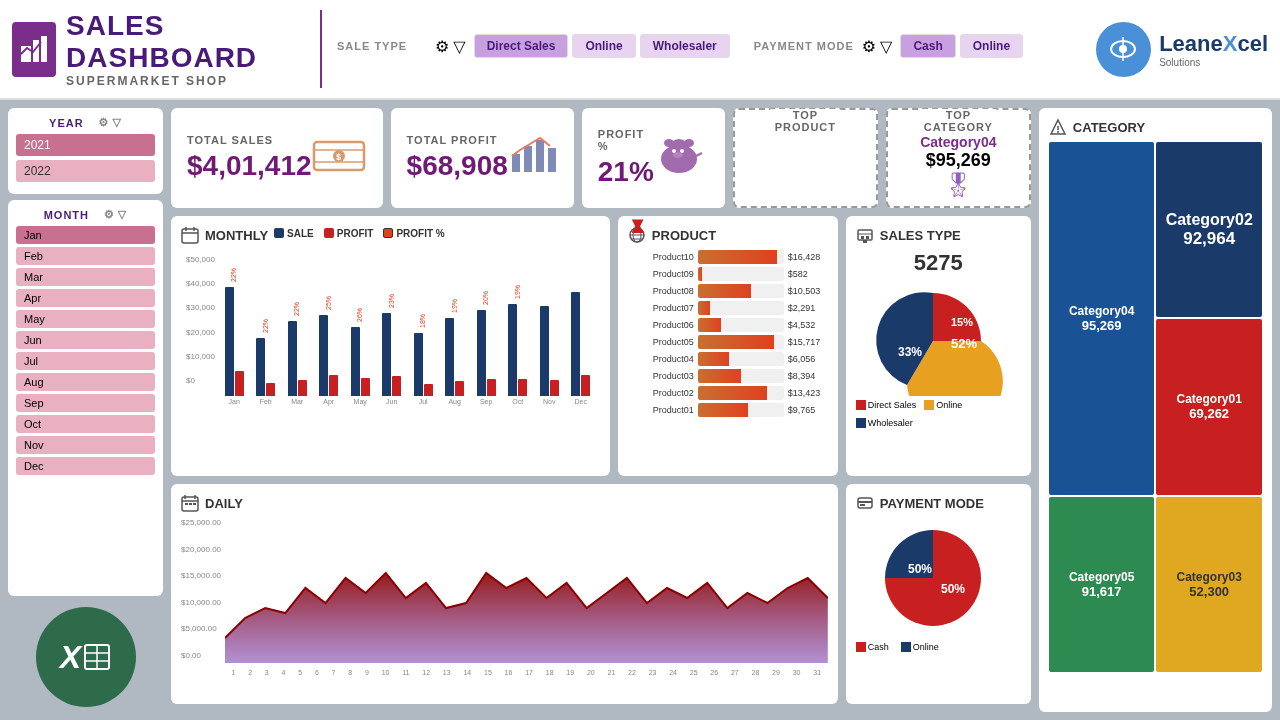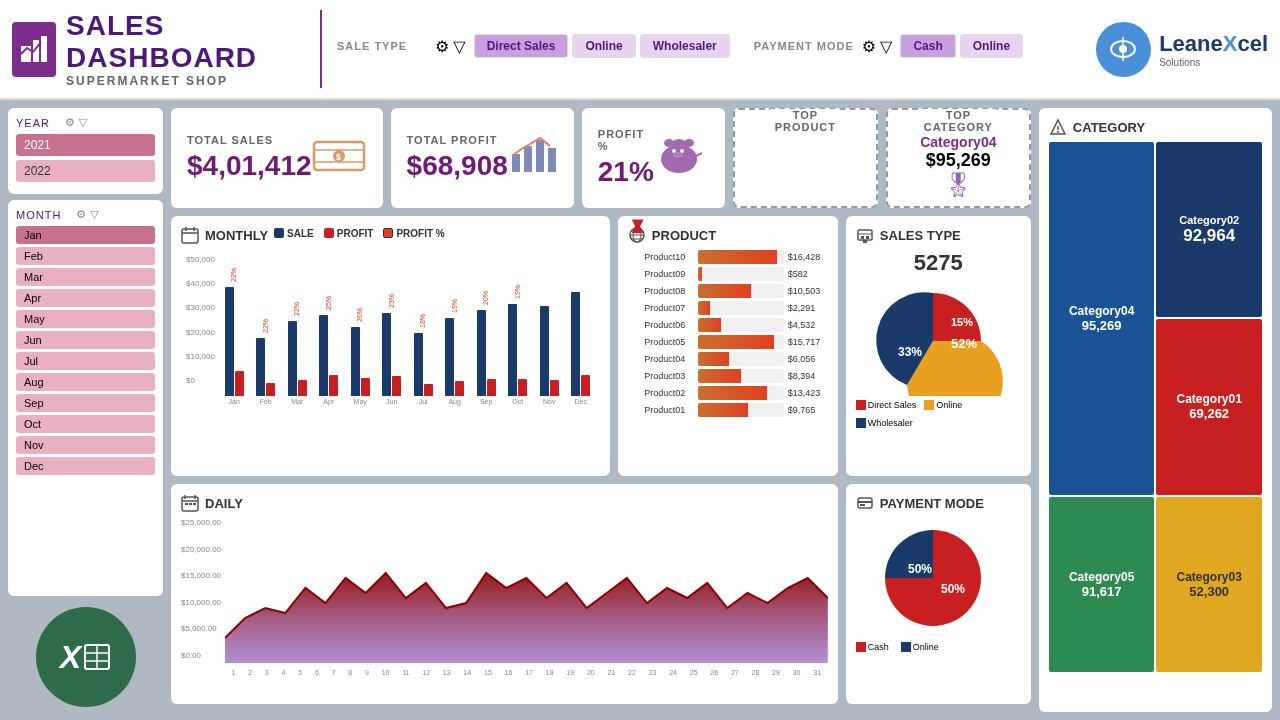--- a/index.html
+++ b/index.html
@@ -26,21 +26,21 @@
     .brand-text { font-size: 22px; font-weight: bold; color: #1a3a6a; }
     .brand-text span { color: #4a90d9; }
     .brand-sub { font-size: 10px; color: #666; }
 
     
     .main { display: flex; padding: 8px; gap: 8px; height: 620px; }
     
     
     .sidebar { width: 155px; display: flex; flex-direction: column; gap: 6px; flex-shrink: 0; }
     .sidebar-card { background: white; border-radius: 6px; padding: 8px; }
-    .sidebar-label { font-size: 11px; font-weight: normal; color: #4a1a7a; letter-spacing: 1px; margin-bottom: 5px; display: flex; align-items: center; gap: 15px; }
+    .sidebar-label { font-size: 11px; font-weight: bold; color: #4a1a7a; letter-spacing: 1px; margin-bottom: 5px; display: flex; align-items: center; gap: 15px; justify-content: center; }
     .sidebar-filter-icons { display: flex; gap: 3px; }
     .year-btn { display: block; width: 100%; padding: 4px 8px; margin-bottom: 4px; background: #e8b0c0; border: none; border-radius: 3px; text-align: left; font-size: 12px; cursor: pointer; color: #333; }
     .year-btn.active { background: #c87090; color: white; }
     .month-btn { display: block; width: 100%; padding: 3px 8px; margin-bottom: 3px; background: #e8b0c0; border: none; border-radius: 3px; text-align: left; font-size: 11px; cursor: pointer; }
     .month-btn.active { background: #c87090; }
 
     
     .avatar-circle { width: 100px; height: 100px; background: #2d6b4a; border-radius: 50%; position: relative; margin: 0 auto; display: flex; align-items: center; justify-content: center; overflow: hidden; }
 
     
@@ -61,21 +61,21 @@
     .chart-title { font-size: 13px; font-weight: bold; color: #333; margin-bottom: 6px; display: flex; align-items: center; gap: 6px; }
     .chart-legend { display: flex; gap: 10px; font-size: 10px; margin-bottom: 4px; align-items: center; }
     .legend-item { display: flex; align-items: center; gap: 3px; }
     .legend-dot { width: 10px; height: 10px; border-radius: 2px; }
     
     
     .right-panel { width: 290px; display: flex; flex-direction: column; gap: 8px; }
     
     
     .product-bar-row { display: flex; align-items: center; margin-bottom: 3px; font-size: 9px; }
-    .product-name { width: 58px; text-align: center; margin-right: 4px; color: #333; font-size: 9px; }
+    .product-name { width: 58px; text-align: right; margin-right: 4px; color: #333; font-size: 9px; }
     .product-bar-bg { flex: 1; height: 14px; background: #f0f0f0; border-radius: 2px; overflow: hidden; position: relative; }
     .product-bar-fill { height: 100%; background: linear-gradient(to right, #c87030, #e04020); }
     .product-val { margin-left: 4px; color: #333; font-size: 9px; min-width: 40px; }
     
     .charts-middle { display: flex; gap: 8px; height: 260px; }
     .charts-bottom { display: flex; gap: 8px; height: 220px; }
   </style>
 </head>
 <body>
 
@@ -646,21 +646,21 @@
           <circle cx="9" cy="14" r="1" fill="#555"></circle>
         </svg>
         <span>CATEGORY</span>
       </div>
       <div id="category-grid" style="display: grid; grid-template-columns: 1fr 1fr; grid-template-rows: 1fr 1fr 1fr; gap: 2px; height: 530px; margin-top: 6px;">
           <div style="background: rgb(26, 82, 150); display: flex; flex-direction: column; align-items: center; justify-content: center; color: white; font-size: 11px; font-weight: bold; border-radius: 2px; grid-area: 1 / 1 / 3 / 2;">
             <div style="font-size:12px;">Category04</div>
             <div style="font-size:13px;">95,269</div>
           </div>
           <div style="background: rgb(26, 58, 106); display: flex; flex-direction: column; align-items: center; justify-content: center; color: white; font-size: 11px; font-weight: bold; border-radius: 2px; grid-area: 1 / 2 / 2 / 3;">
-            <div style="font-size:11px;">Category02</div>
+            <div style="font-size:16px;">Category02</div>
             <div style="font-size:17px;">92,964</div>
           </div>
           <div style="background: rgb(200, 32, 32); display: flex; flex-direction: column; align-items: center; justify-content: center; color: white; font-size: 11px; font-weight: bold; border-radius: 2px; grid-area: 2 / 2 / 3 / 3;">
             <div style="font-size:12px;">Category01</div>
             <div style="font-size:13px;">69,262</div>
           </div>
           <div style="background: rgb(45, 138, 80); display: flex; flex-direction: column; align-items: center; justify-content: center; color: white; font-size: 11px; font-weight: bold; border-radius: 2px; grid-area: 3 / 1 / 4 / 2;">
             <div style="font-size:12px;">Category05</div>
             <div style="font-size:13px;">91,617</div>
           </div>

